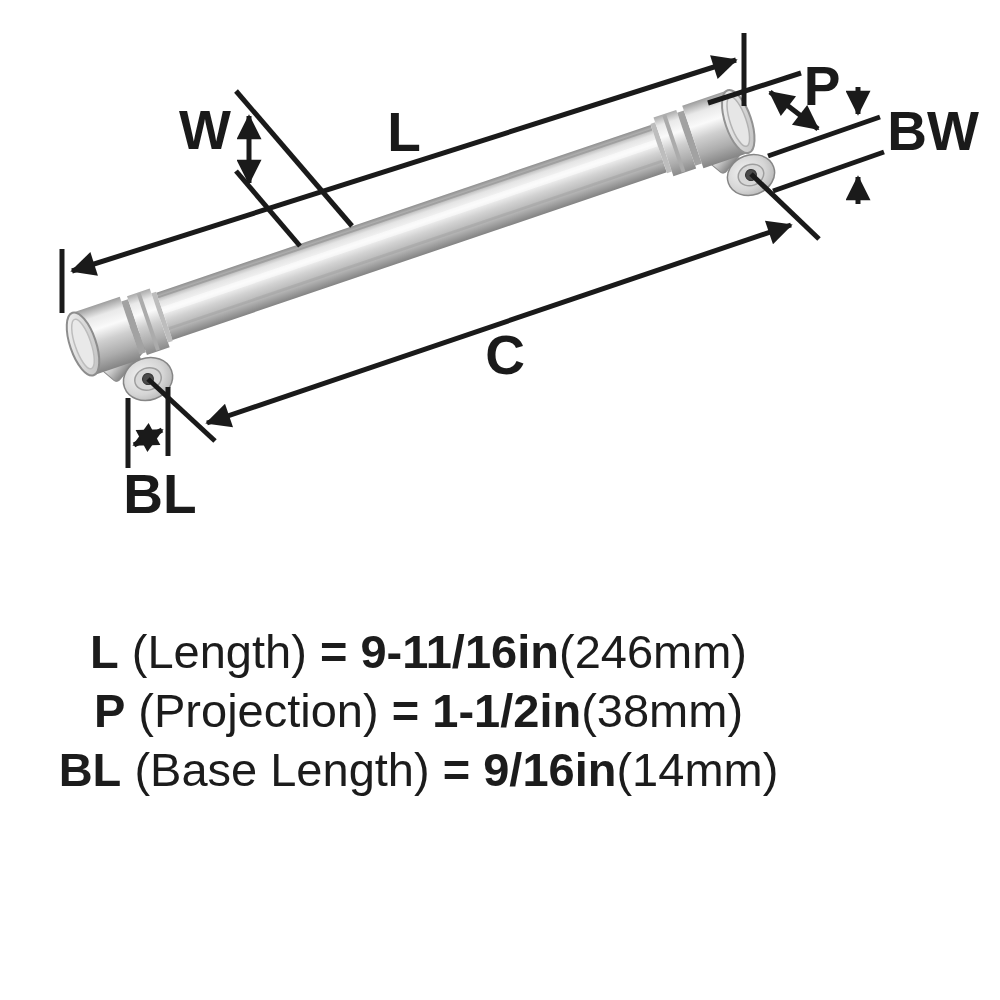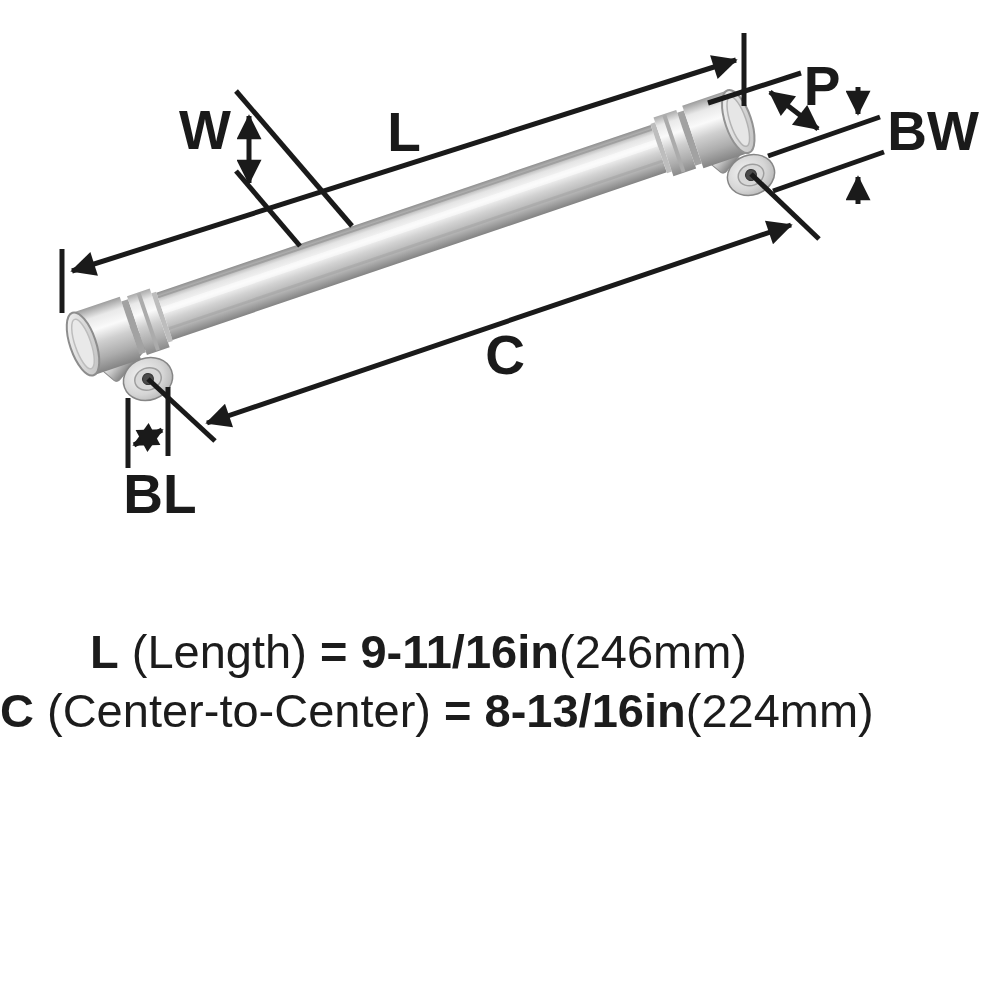--- a/index.html
+++ b/index.html
@@ -163,20 +163,26 @@
   </svg>
 
   <div class="specs">
     <div class="spec-row">
       <span class="sb">L</span>
       <span class="sr">(Length)</span>
       <span class="sb">=</span>
       <span class="sb">9-11/16in</span><span class="sr">(246mm)</span>
     </div>
     <div class="spec-row">
-      <span class="sb">C</span>
-      <span class="sr">(Center-to-Center)</span>
+      <span class="sb">P</span>
+      <span class="sr">(Projection)</span>
       <span class="sb">=</span>
-      <span class="sb">8-13/16in</span><span class="sr">(224mm)</span>
+      <span class="sb">1-1/2in</span><span class="sr">(38mm)</span>
+    </div>
+    <div class="spec-row">
+      <span class="sb">BL</span>
+      <span class="sr">(Base Length)</span>
+      <span class="sb">=</span>
+      <span class="sb">9/16in</span><span class="sr">(14mm)</span>
     </div>
   </div>
 
 </div>
 
 </body></html>

